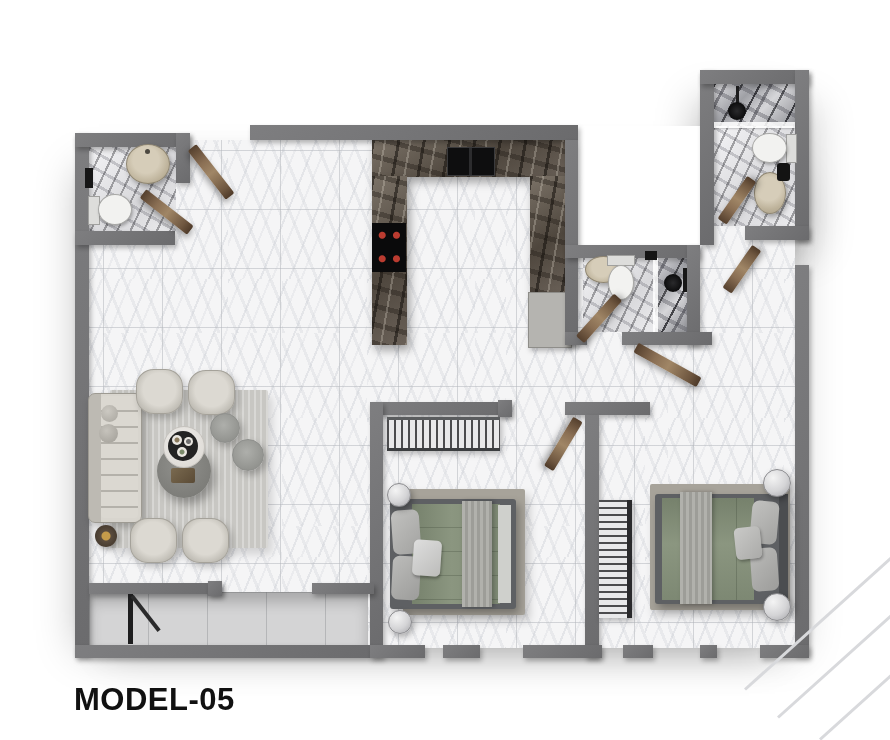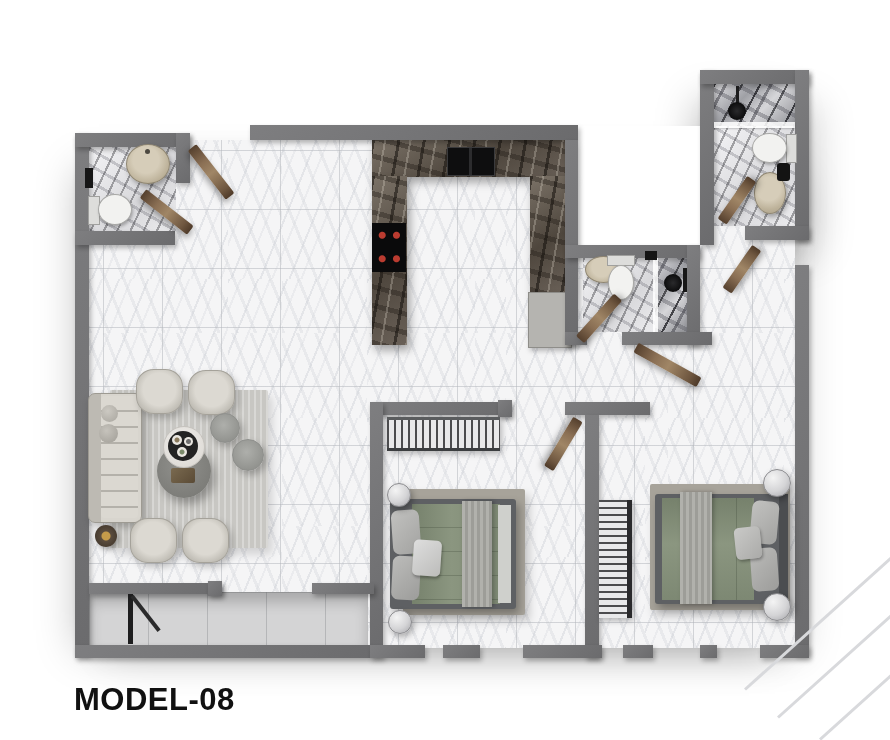--- a/index.html
+++ b/index.html
@@ -180,14 +180,14 @@
   <div class="abs" style="left:751px;top:501px;width:27px;height:43px;background:linear-gradient(135deg,#c2c2c0,#a2a2a0);border-radius:7px;transform:rotate(5deg);"></div>
   <div class="abs" style="left:751px;top:548px;width:27px;height:43px;background:linear-gradient(135deg,#bcbcba,#9c9c9a);border-radius:7px;transform:rotate(-4deg);"></div>
   <div class="abs" style="left:735px;top:527px;width:26px;height:32px;background:linear-gradient(135deg,#cacac8,#aaaaa8);border-radius:5px;transform:rotate(-6deg);box-shadow:1px 2px 3px rgba(0,0,0,.3);"></div>
   <div class="nightstand" style="left:763px;top:469px;width:26px;height:26px;"></div>
   <div class="nightstand" style="left:763px;top:593px;width:26px;height:26px;"></div>
 
   <div class="wm" style="left:745px;top:688px;width:210px;transform:rotate(-42deg);"></div>
   <div class="wm" style="left:778px;top:716px;width:210px;transform:rotate(-42deg);"></div>
   <div class="wm" style="left:820px;top:738px;width:180px;transform:rotate(-42deg);"></div>
 
-  <div id="title">MODEL-08</div>
+  <div id="title">MODEL-05</div>
 </div>
 
 </body></html>

